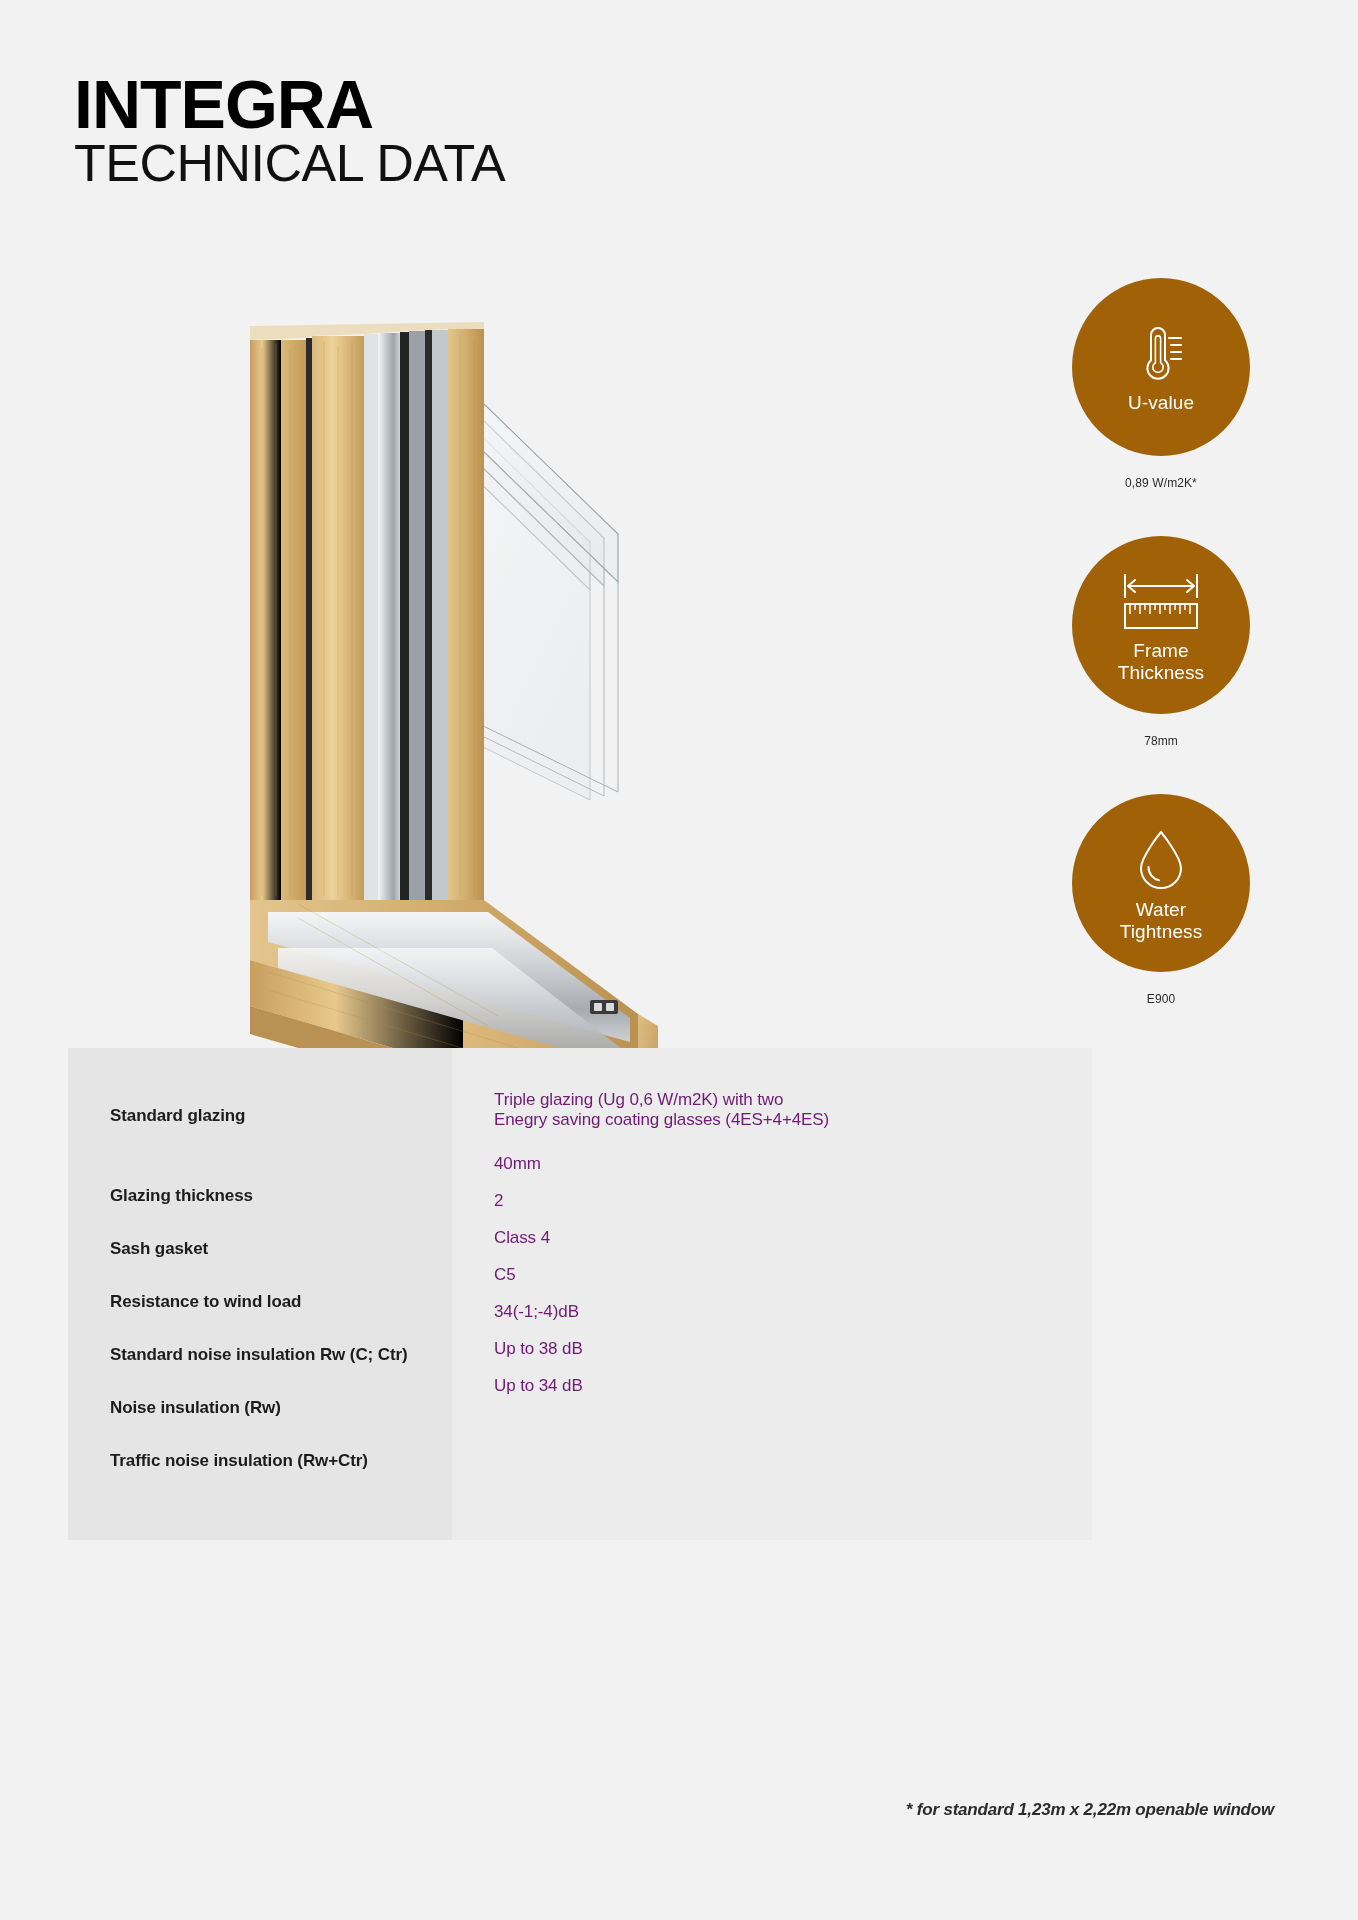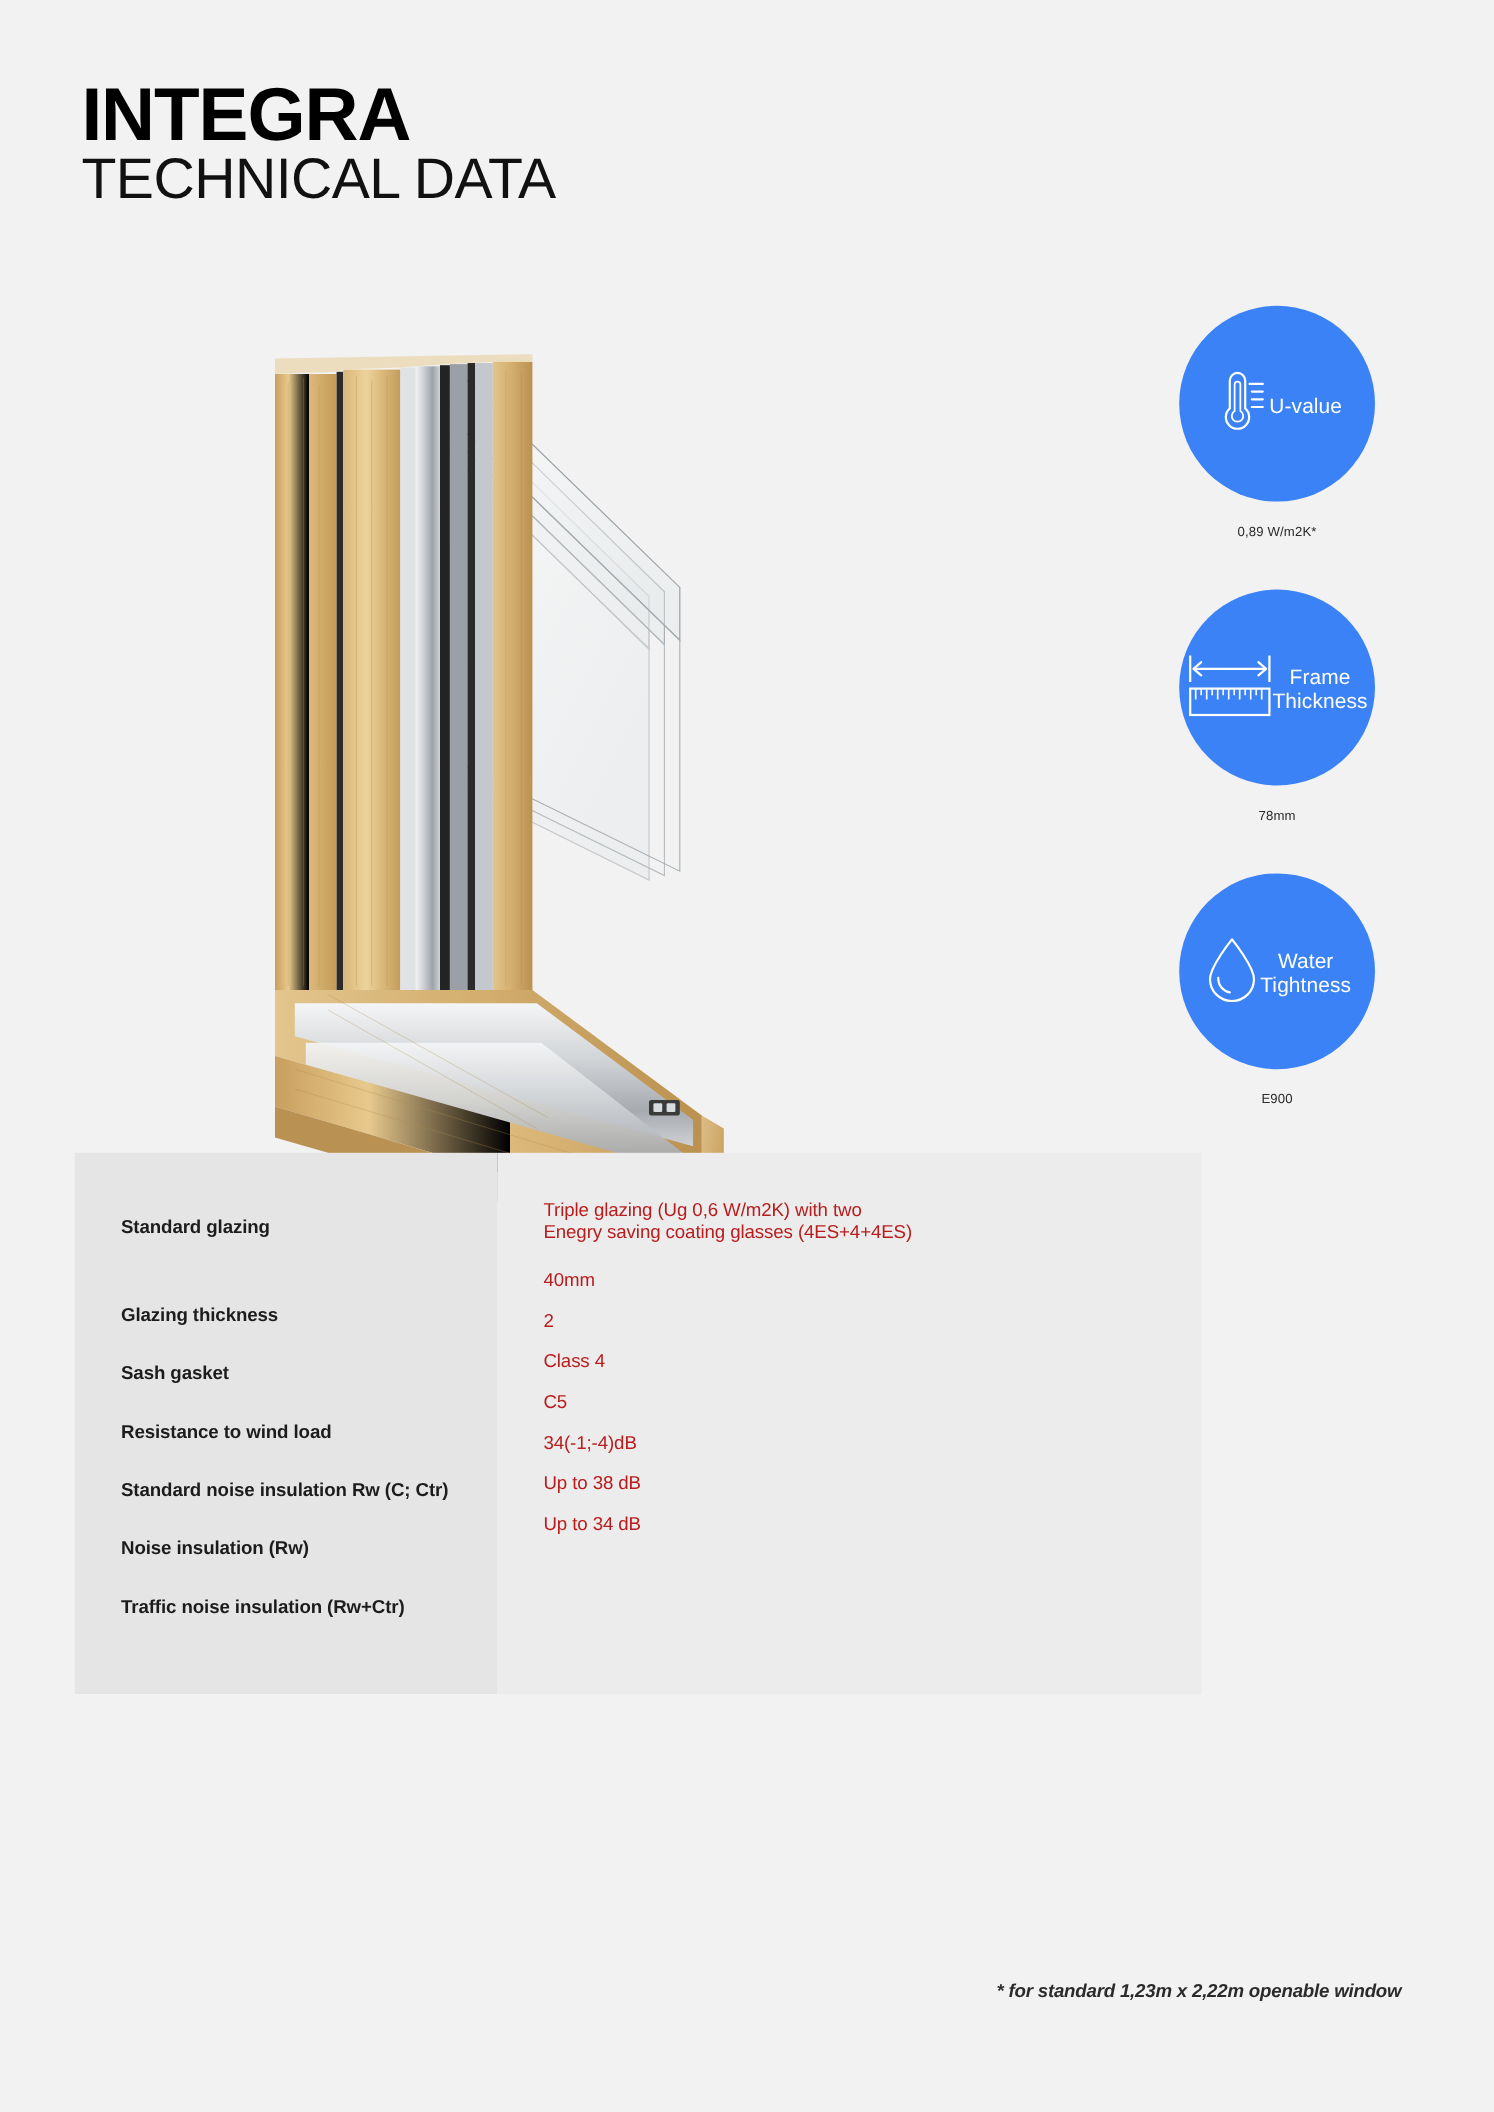--- a/index.html
+++ b/index.html
@@ -70,23 +70,23 @@
   }
   .badge-group {
     display: flex;
     flex-direction: column;
     align-items: center;
   }
   .badge-circle {
     width: 178px;
     height: 178px;
     border-radius: 50%;
-    background: #3b82f6;
-    display: flex;
-    flex-direction: row;
+    background: #a16207;
+    display: flex;
+    flex-direction: column;
     align-items: center;
     justify-content: center;
     box-sizing: border-box;
     padding-top: 6px;
   }
   .badge-icon {
     display: block;
     margin-bottom: 8px;
   }
   .badge-icon svg { display: block; }
@@ -134,21 +134,21 @@
     color: #1c1c1c;
     padding-left: 42px;
     letter-spacing: -0.1px;
     display: flex;
     align-items: flex-start;
     margin-top: 16px;
   }
   .spec-row-value {
     font-size: 17px;
     font-weight: 400;
-    color: #b91c1c;
+    color: #701a75;
     padding-left: 42px;
     letter-spacing: -0.1px;
     display: flex;
     align-items: flex-start;
   }
   .spec-row-label.tall, .spec-row-value.tall {
     min-height: 64px;
   }
   .spec-row-label:not(.tall), .spec-row-value:not(.tall) {
     min-height: 37px;

